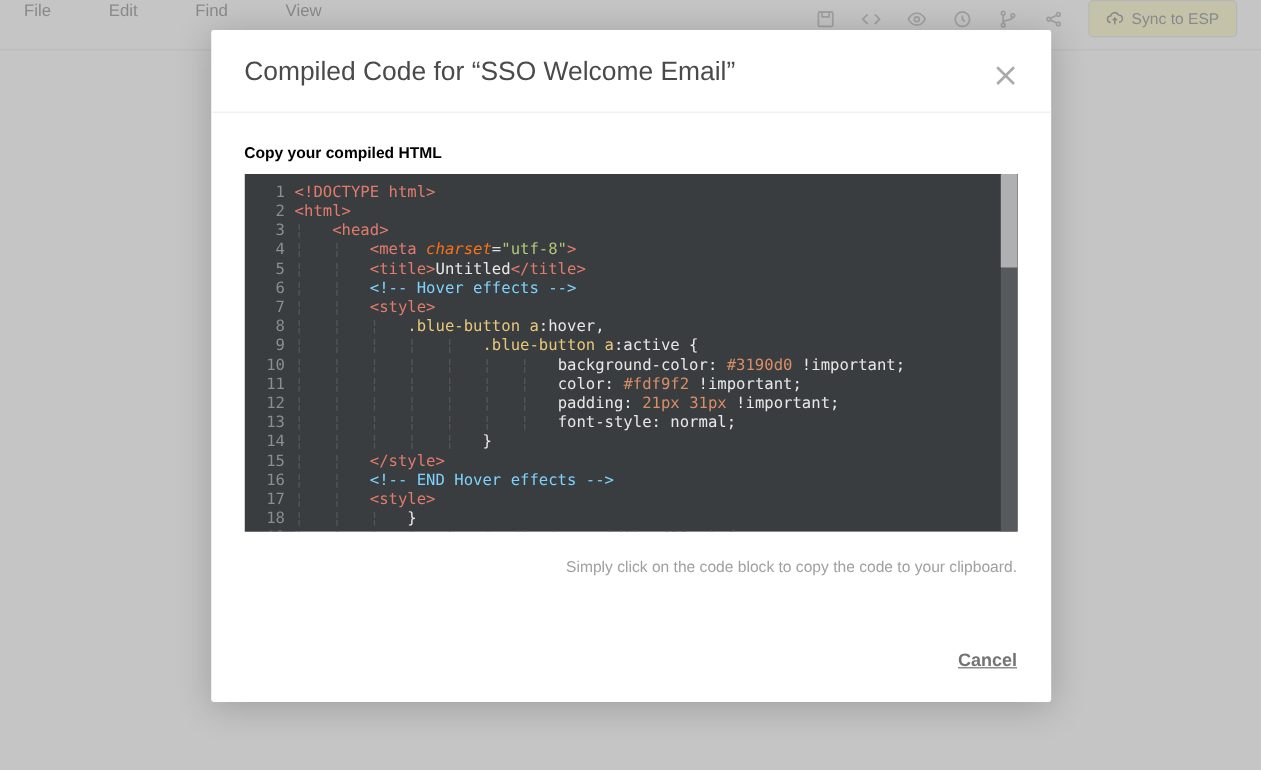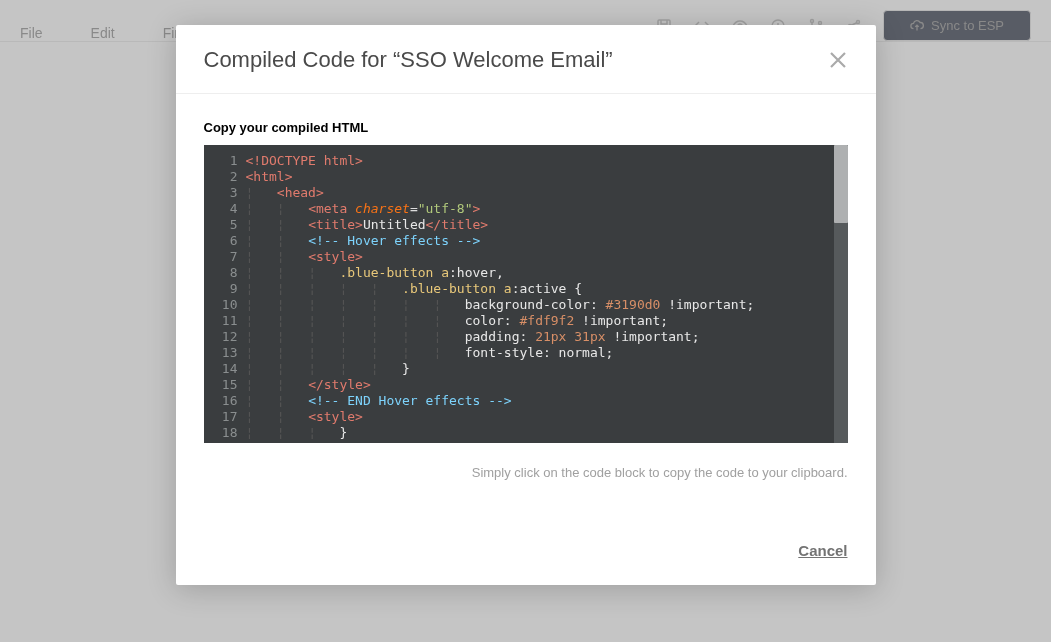--- a/index.html
+++ b/index.html
@@ -12,21 +12,21 @@
       background: #fff;
       width: 1051px;
       height: 642px;
       overflow: hidden;
       position: relative;
     }
     .topbar {
       height: 42px;
       border-bottom: 1px solid #e5e5e5;
       display: flex;
-      align-items: flex-end;
+      align-items: flex-start;
       padding: 0 20px;
       justify-content: space-between;
       background: #fff;
     }
     .topbar-left {
       display: flex;
       gap: 48px;
     }
     .menu-item {
       color: #7b7b7b;
@@ -41,23 +41,23 @@
     .topbar-icon {
       width: 18px;
       height: 18px;
       color: #b0b0b0;
       display: flex;
       align-items: center;
       justify-content: center;
     }
     .sync-btn {
       border: 1px solid #ddd;
-      background: #0f172a;
+      background: #fef9c3;
       border-radius: 4px;
-      padding: 7px 26px;
+      padding: 7px 14px;
       font-size: 13px;
       color: #7b7b7b;
       display: flex;
       align-items: center;
       gap: 7px;
       cursor: pointer;
     }
     .overlay {
       position: absolute;
       top: 0;
@@ -76,21 +76,21 @@
       border-radius: 2px;
       box-shadow: 0 4px 30px rgba(0,0,0,0.2);
       display: flex;
       flex-direction: column;
     }
     .modal-header {
       padding: 22px 28px 20px 28px;
       border-bottom: 1px solid #eee;
       display: flex;
       justify-content: space-between;
-      align-items: center;
+      align-items: flex-end;
     }
     .modal-title {
       font-size: 22px;
       color: #4a4a4a;
       font-weight: 500;
     }
     .close-btn {
       cursor: pointer;
       color: #aaa;
       width: 20px;

